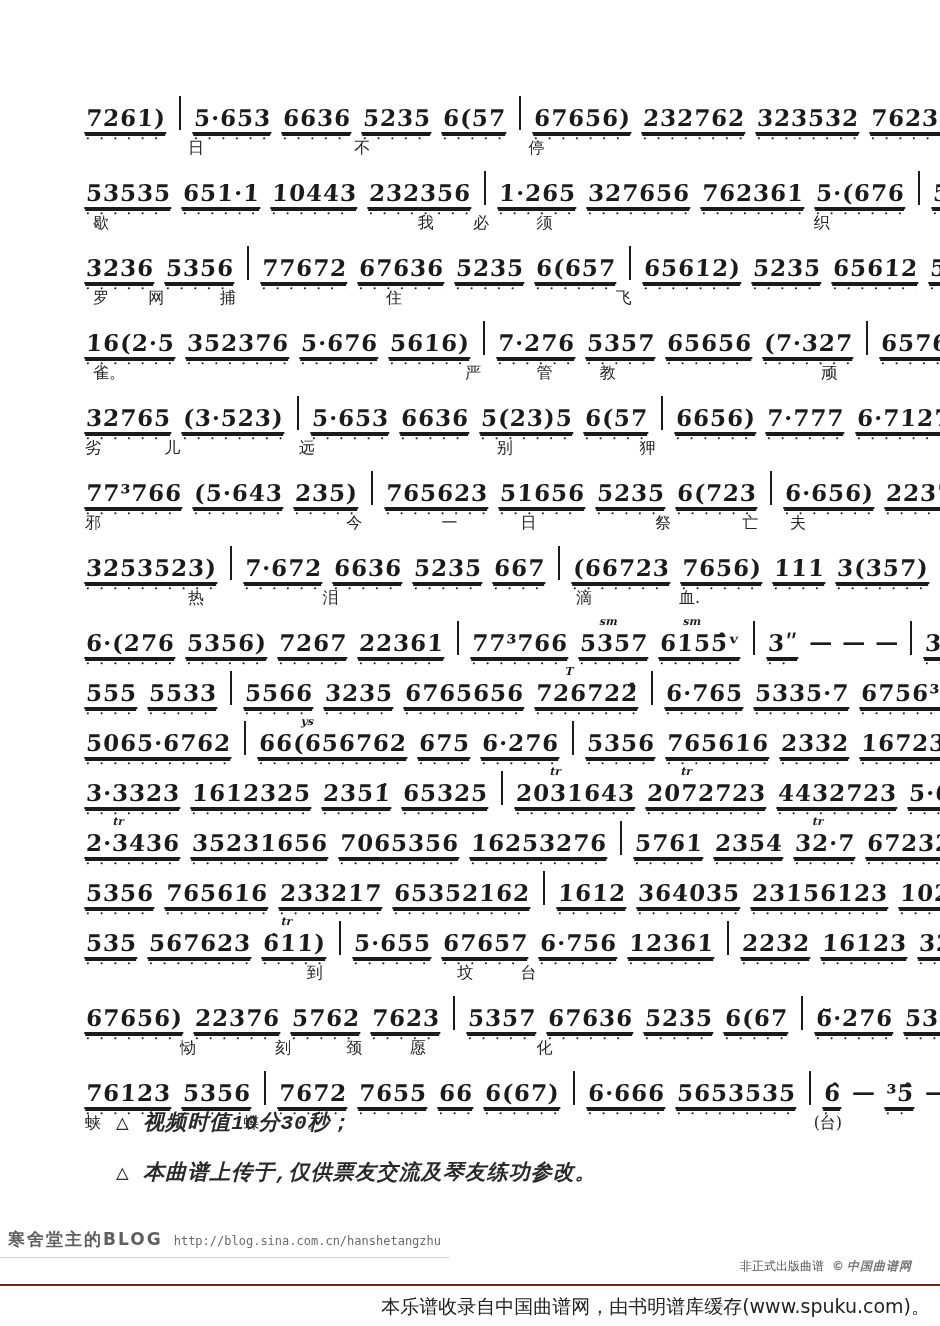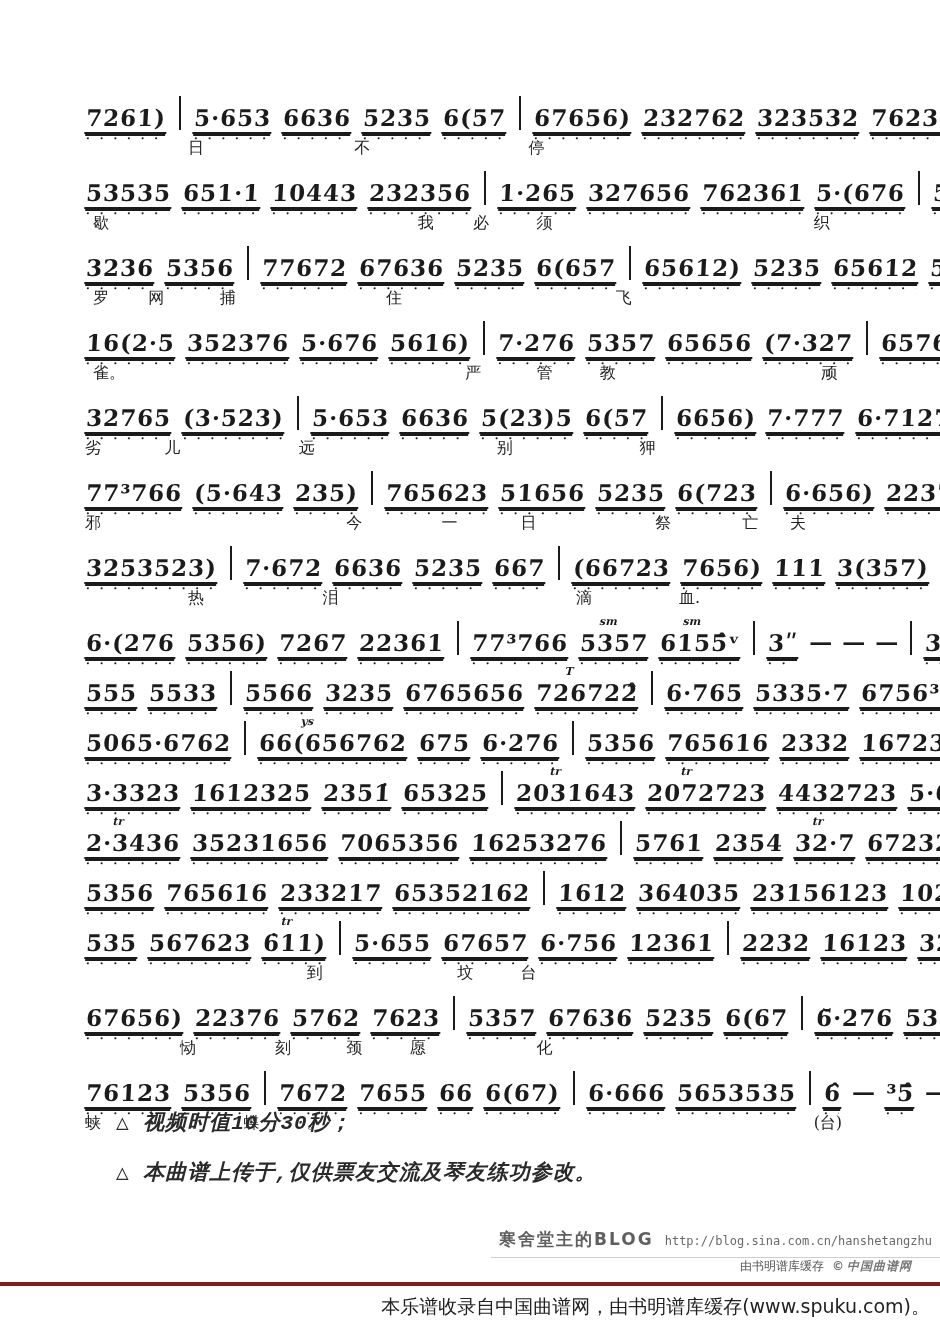--- a/index.html
+++ b/index.html
@@ -56,42 +56,42 @@
   .remarks{
     position:absolute;left:116px;top:1108px;width:600px;
     font-style:italic;font-weight:bold;font-size:21px;color:#2a2a2a;
     letter-spacing:1px;
     font-family:Liberation Mono, monospace;
   }
   .remarks .remark{margin-bottom:22px;}
   
   .blogline{
     position:absolute;left:0;top:1228px;width:100%;
-    text-align:right;color:#666;
+    text-align:left;color:#666;
   }
   .blogline .inner{
     display:inline-block;border-bottom:1px solid #cfcfcf;padding:0 8px 6px 8px;
   }
   .blog-name{font-family:"DejaVu Sans", sans-serif;font-weight:bold;font-size:17px;letter-spacing:2px;color:#5f5f5f;}
   .blog-url{font-family:"DejaVu Sans Mono", monospace;font-size:12px;color:#6a6a6a;margin-left:6px;}
   
   .uploadline{
     position:absolute;right:28px;top:1258px;
     font-family:"DejaVu Sans", sans-serif;font-size:12px;color:#555;
   }
   .uploadline .logo-icon{
     display:inline-block;margin:0 3px 0 8px;color:#777;font-weight:bold;
   }
   .uploadline .logo-text{
     font-weight:bold;font-style:italic;color:#787878;letter-spacing:1px;
   }
   
   .cachebar{
     position:absolute;left:0;bottom:0;width:100%;height:40px;background:#ffffff;
-    border-top:4px solid #7f1d1d;
+    border-top:2px solid #7f1d1d;
   }
   .cachebar .txt{
     position:absolute;right:10px;top:8px;
     font-family:"DejaVu Sans", sans-serif;font-size:19px;color:#222;
   }
 </style>
 </head>
 <body>
 
 <div class="page">
@@ -415,20 +415,20 @@
   </div>
 
   <div class="blogline">
     <span class="inner">
       <span class="blog-name">寒舍堂主的BLOG</span>
       <span class="blog-url">http://blog.sina.com.cn/hanshetangzhu</span>
     </span>
   </div>
 
   <div class="uploadline">
-    <span>由书明谱库缓存</span><span class="logo-icon">©</span><span class="logo-text">中国曲谱网</span>
+    <span>非正式出版曲谱</span><span class="logo-icon">©</span><span class="logo-text">中国曲谱网</span>
   </div>
 
   <div class="cachebar">
     <span class="txt">本乐谱收录自中国曲谱网，由书明谱库缓存(www.spuku.com)。</span>
   </div>
 
 </div>
 
 </body></html>

